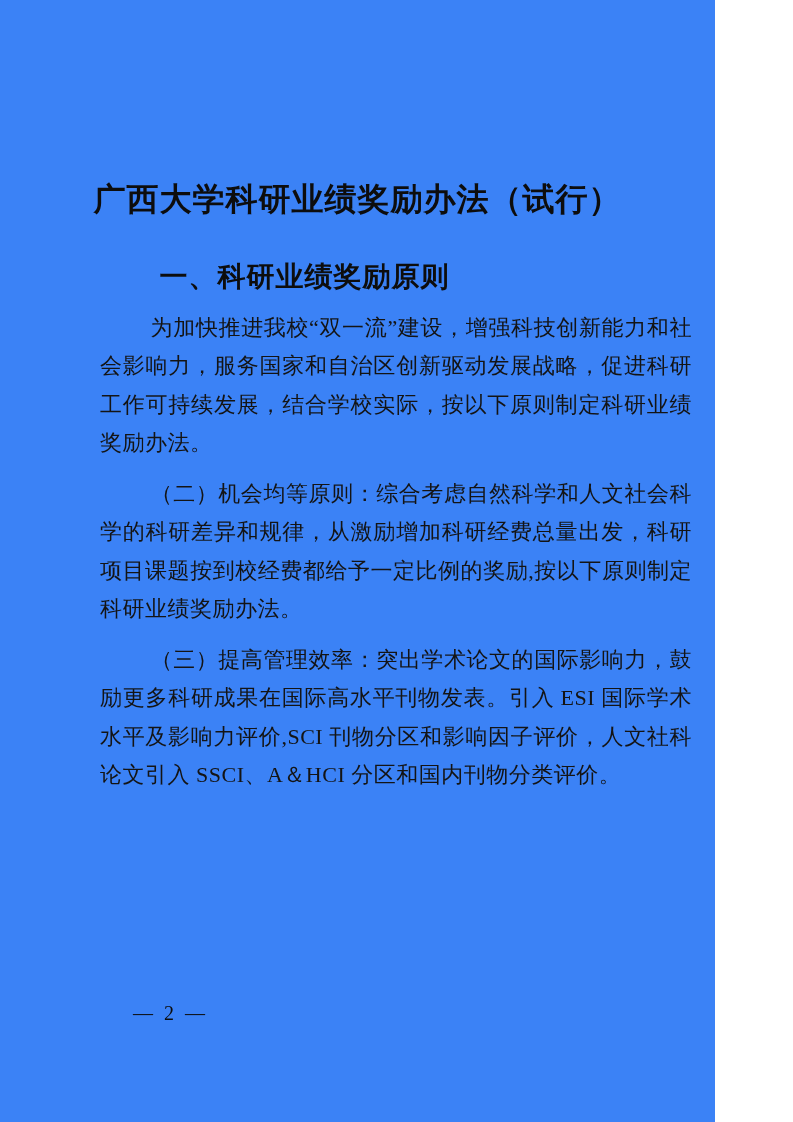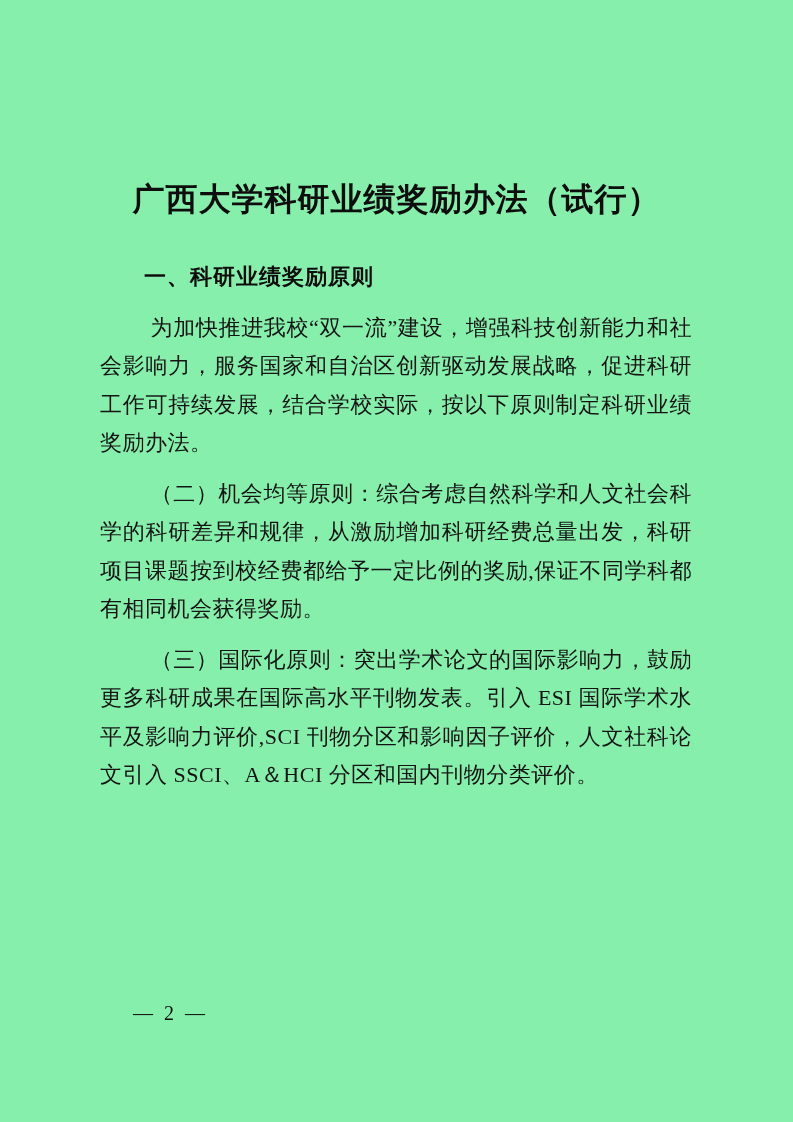--- a/index.html
+++ b/index.html
@@ -3,23 +3,23 @@
 <meta charset="utf-8">
 <style>
   * { box-sizing: border-box; }
   html, body {
     margin: 0;
     padding: 0;
     background: #ffffff;
   }
   .page {
     position: relative;
-    width: 793px;
+    width: 715px;
     height: 1122px;
-    background: #86efac;
+    background: #3b82f6;
     color: #111111;
     overflow: hidden;
     font-family: "Liberation Serif", serif;
   }
   .doc-title {
     position: absolute;
     top: 178px;
     left: 0;
     width: 100%;
     margin: 0;
@@ -33,21 +33,21 @@
   }
   .doc-body {
     position: absolute;
     top: 258px;
     left: 88px;
     width: 616px;
   }
   .section-heading {
     margin: 0;
     font-family: "Liberation Sans", sans-serif;
-    font-size: 22px;
+    font-size: 28px;
     font-weight: bold;
     line-height: 38.5px;
     text-indent: 2.55em;
     letter-spacing: 1px;
     color: #0d0d0d;
   }
   .para {
     margin: 12px;
     font-family: "Liberation Serif", serif;
     font-size: 22px;
@@ -77,23 +77,23 @@
 
   <h1 class="doc-title">广西大学科研业绩奖励办法（试行）</h1>
 
   <div class="doc-body">
 
     <h2 class="section-heading">一、科研业绩奖励原则</h2>
 
     <p class="para">为加快推进我校“双一流”建设，增强科技创新能力和社会影响力，服务国家和自治区创新驱动发展战略，促进科研工作可持续发展，结合学校实际，按以下原则制定科研业绩奖励办法。</p>
 
 
-    <p class="para">（二）机会均等原则：综合考虑自然科学和人文社会科学的科研差异和规律，从激励增加科研经费总量出发，科研项目课题按到校经费都给予一定比例的奖励,保证不同学科都有相同机会获得奖励。</p>
+    <p class="para">（二）机会均等原则：综合考虑自然科学和人文社会科学的科研差异和规律，从激励增加科研经费总量出发，科研项目课题按到校经费都给予一定比例的奖励,按以下原则制定科研业绩奖励办法。</p>
 
-    <p class="para">（三）国际化原则：突出学术论文的国际影响力，鼓励更多科研成果在国际高水平刊物发表。引入 ESI 国际学术水平及影响力评价,SCI 刊物分区和影响因子评价，人文社科论文引入 SSCI、A＆HCI 分区和国内刊物分类评价。</p>
+    <p class="para">（三）提高管理效率：突出学术论文的国际影响力，鼓励更多科研成果在国际高水平刊物发表。引入 ESI 国际学术水平及影响力评价,SCI 刊物分区和影响因子评价，人文社科论文引入 SSCI、A＆HCI 分区和国内刊物分类评价。</p>
 
 
 
   </div>
 
   <div class="page-number">— 2 —</div>
 
 </div>
 
 </body></html>

